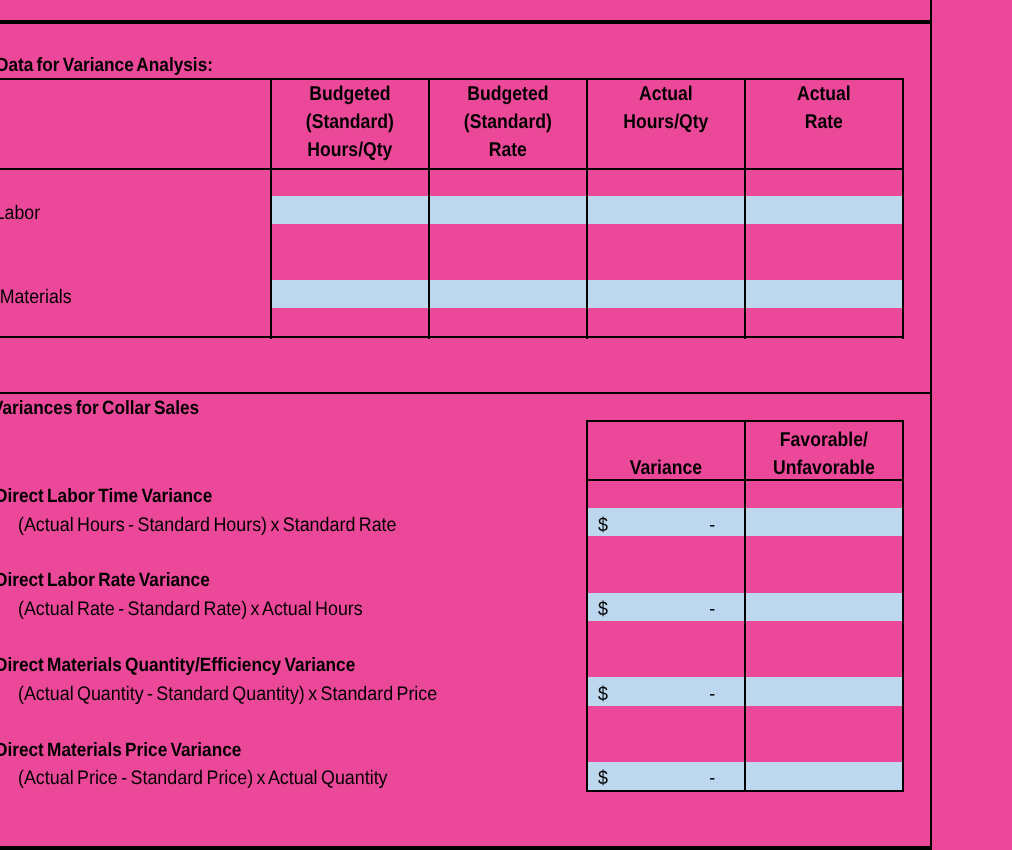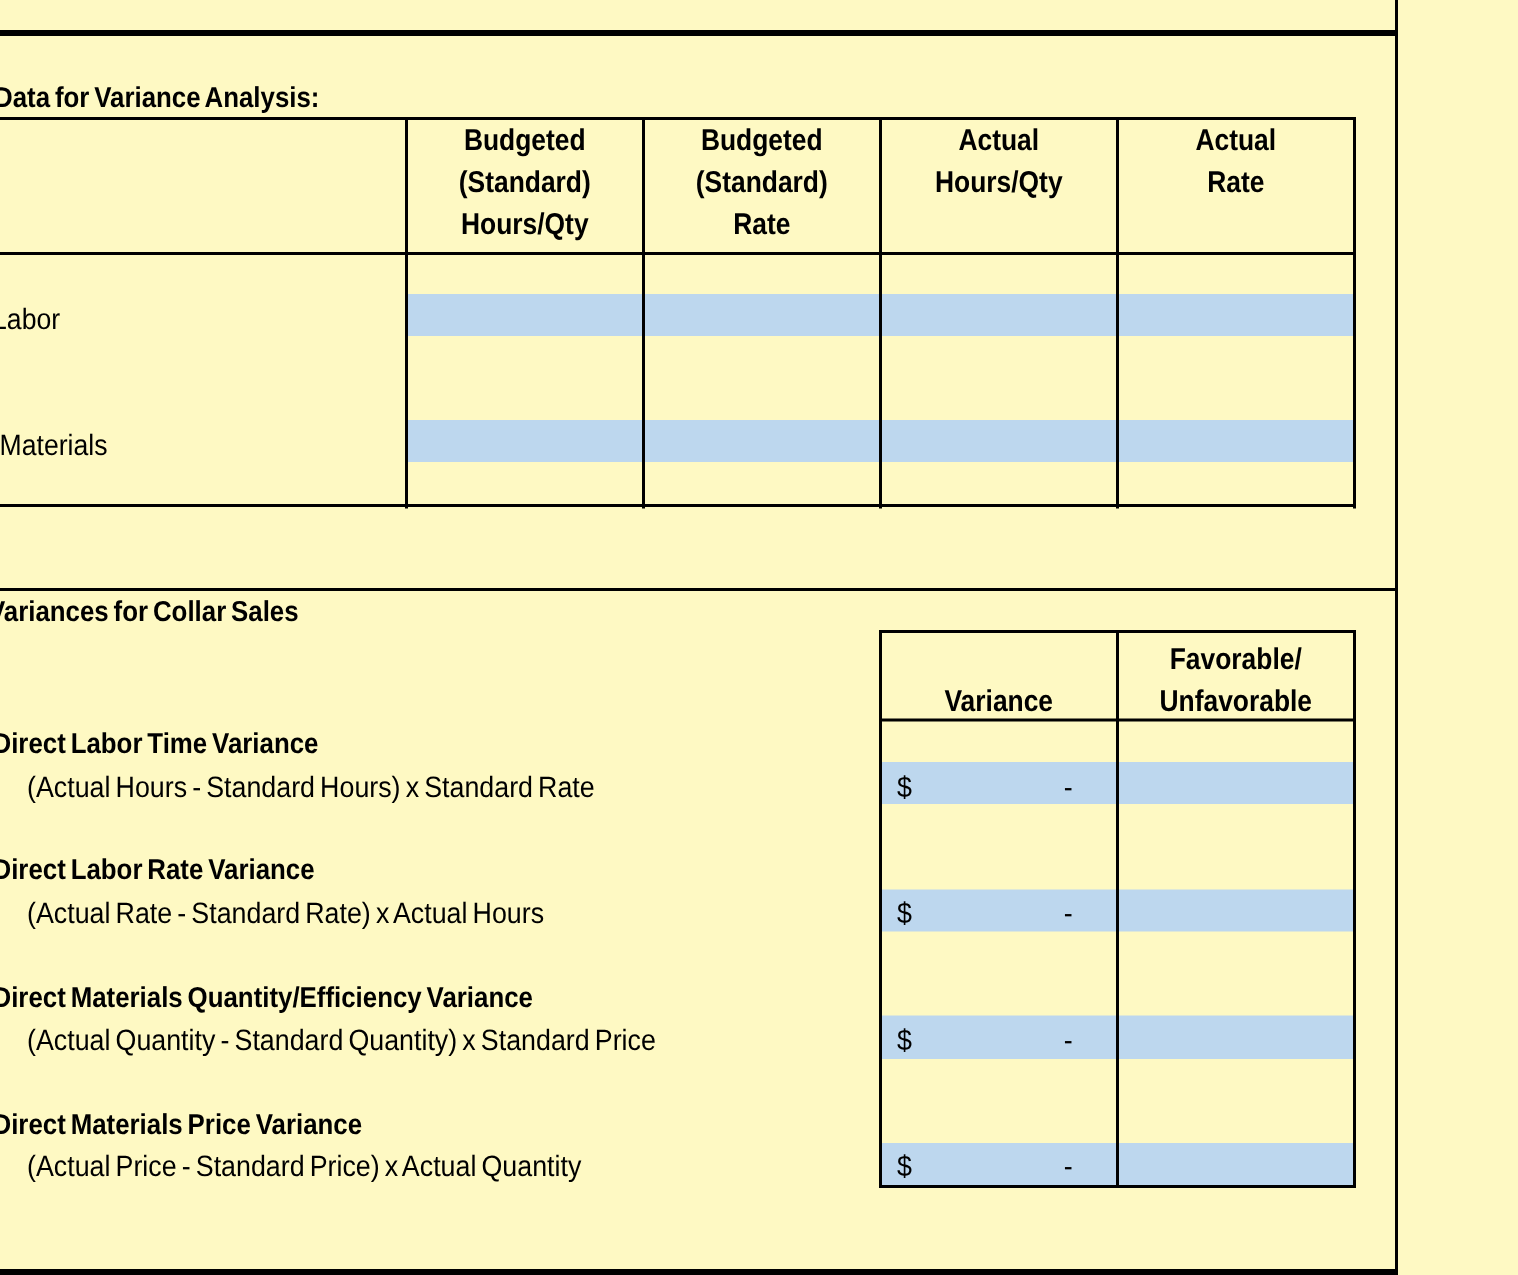--- a/index.html
+++ b/index.html
@@ -1,19 +1,19 @@
 <!DOCTYPE html>
 <html><head>
 <meta charset="utf-8">
 <style>
   html,body{margin:0;padding:0;background:#ffffff;}
   body{width:1012px;height:850px;overflow:hidden;
        font-family:"Liberation Sans",sans-serif;color:#000;
        -webkit-font-smoothing:antialiased;text-rendering:geometricPrecision;}
-  .page{position:absolute;left:0;top:0;width:1012px;height:850px;background:#fef9c3;
+  .page{position:absolute;left:0;top:0;width:1012px;height:850px;background:#ec4899;
         overflow:hidden;}
 
   
   .rule{position:absolute;background:#000;z-index:3;}
   .band{position:absolute;background:#bdd7ee;z-index:1;}
   .txt{position:absolute;white-space:pre;line-height:1;z-index:4;
        transform:scaleX(0.9);transform-origin:left top;}
   .txt.ctr{text-align:center;transform-origin:center top;}
   .txt.rgt{text-align:right;transform-origin:right top;}
 

